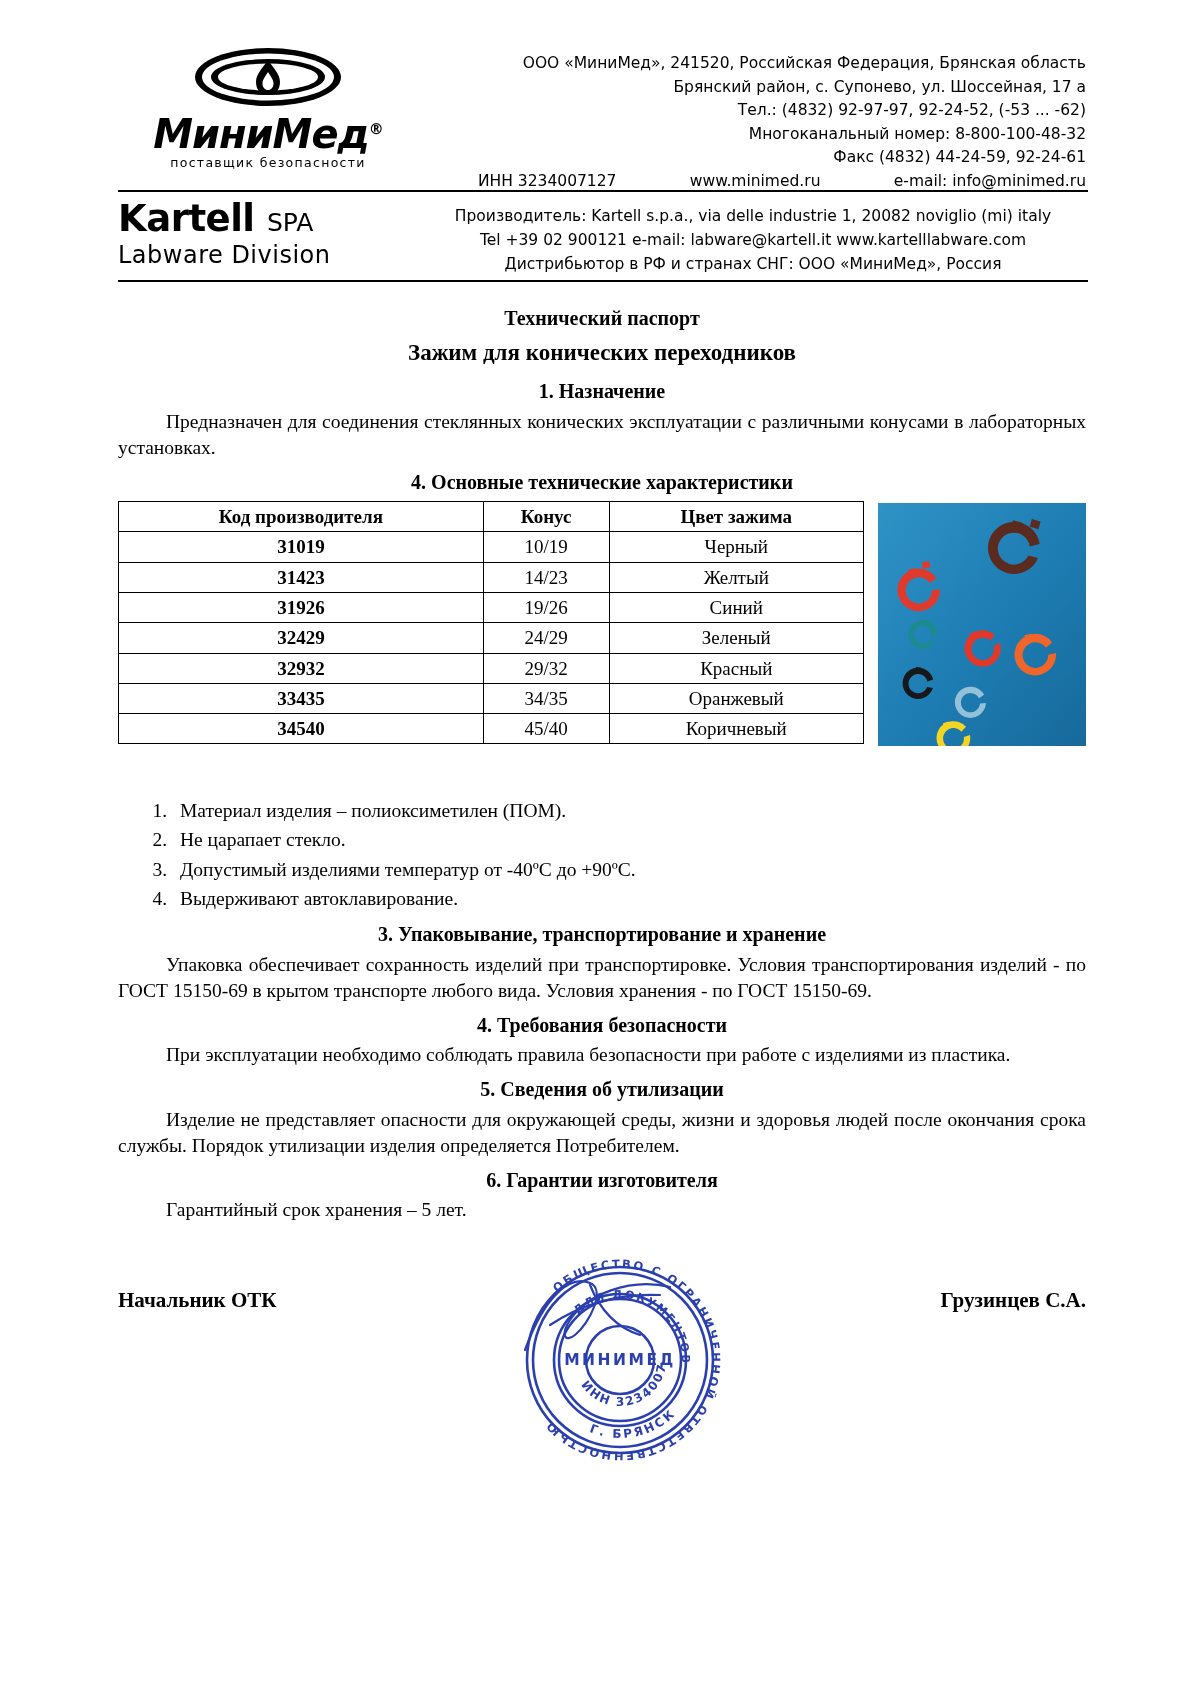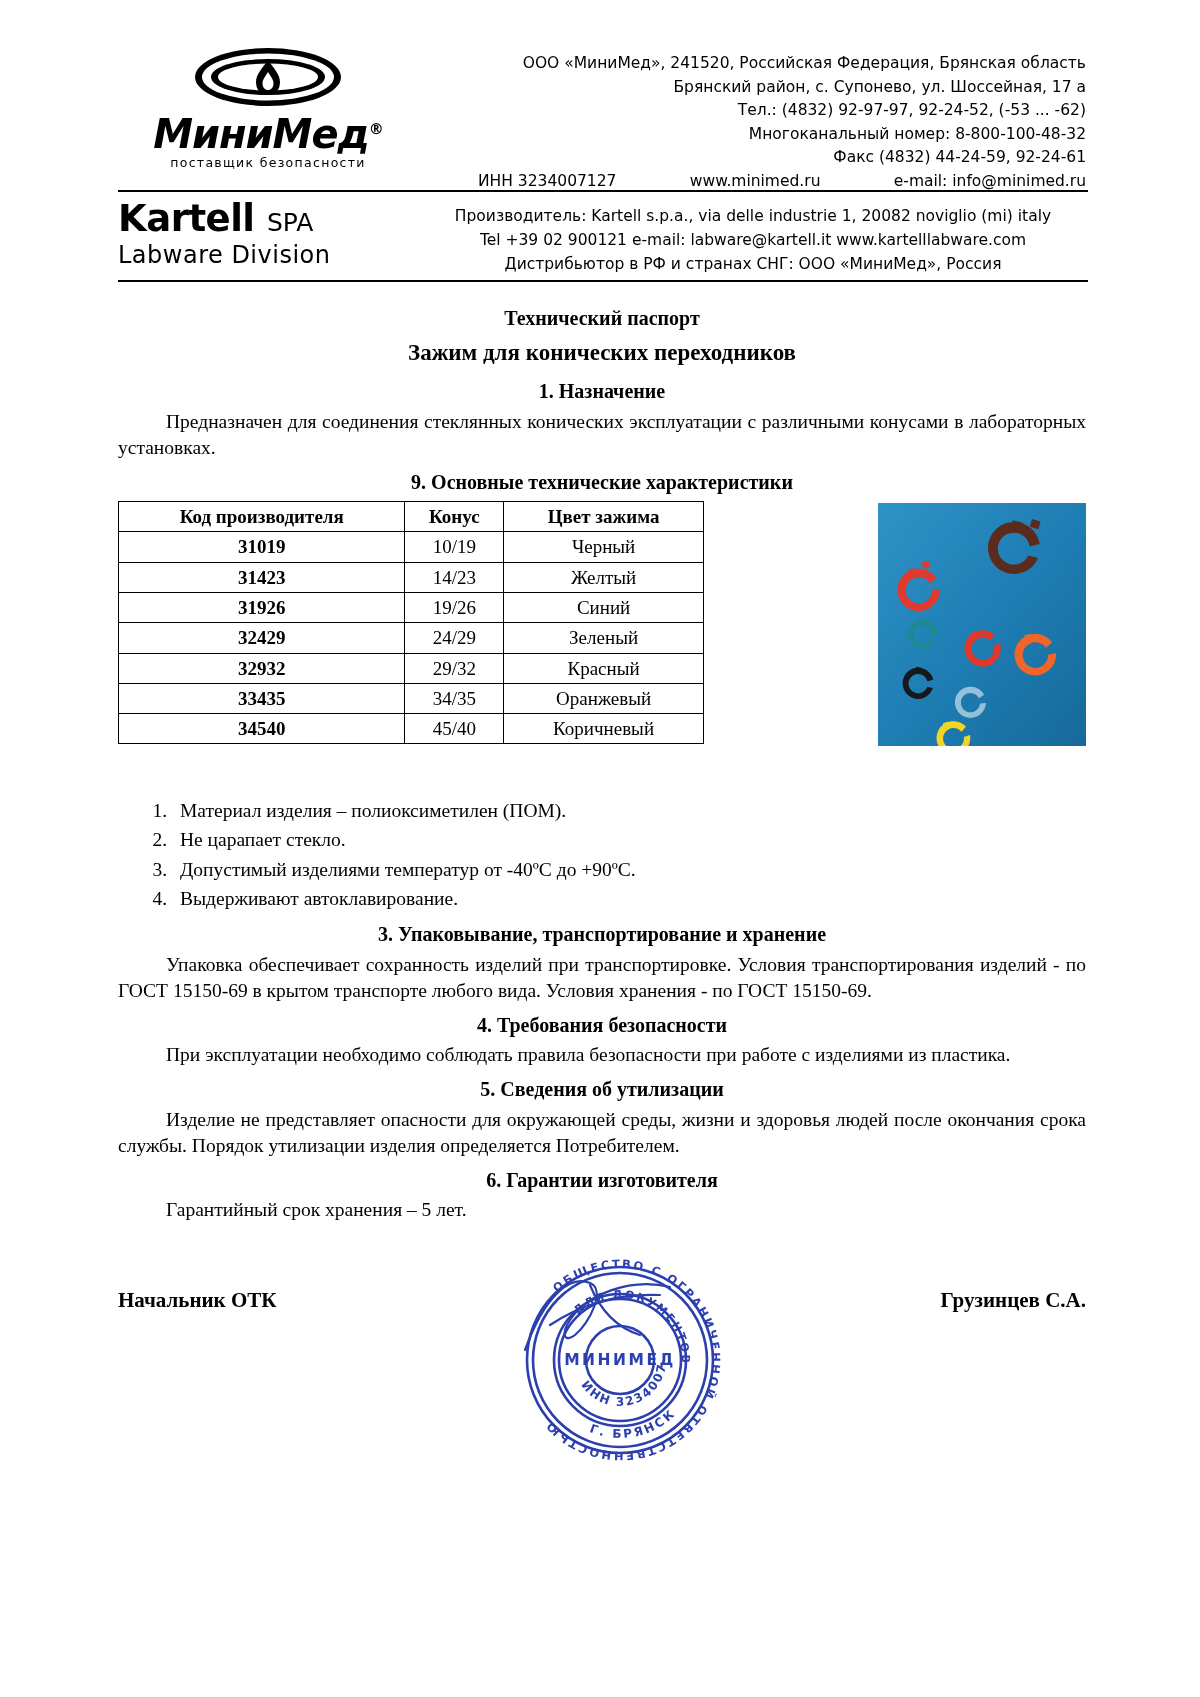--- a/index.html
+++ b/index.html
@@ -157,21 +157,21 @@
   }
 
   
   .table-block {
     position: relative;
     margin-top: 6px;
     min-height: 290px;
   }
   table.specs {
     border-collapse: collapse;
-    width: 586px;
+    width: 746px;
     font-size: 19px;
   }
   table.specs th, table.specs td {
     border: 1px solid #000;
     padding: 2px 4px;
     text-align: center;
     height: 25px;
   }
   table.specs th {
     font-weight: bold;
@@ -279,21 +279,21 @@
   </div>
 
   <div class="content">
 
     <div class="title-center">Технический паспорт</div>
     <div class="title-big">Зажим для конических переходников</div>
 
     <div class="section-heading">1.  Назначение</div>
     <p class="para">Предназначен для соединения стеклянных конических эксплуатации с различными конусами в лабораторных установках.</p>
 
-    <div class="section-heading">9.  Основные технические характеристики</div>
+    <div class="section-heading">4.  Основные технические характеристики</div>
 
     <div class="table-block">
       <table class="specs">
         <thead>
           <tr>
             <th>Код производителя</th>
             <th>Конус</th>
             <th>Цвет зажима</th>
           </tr>
         </thead>

